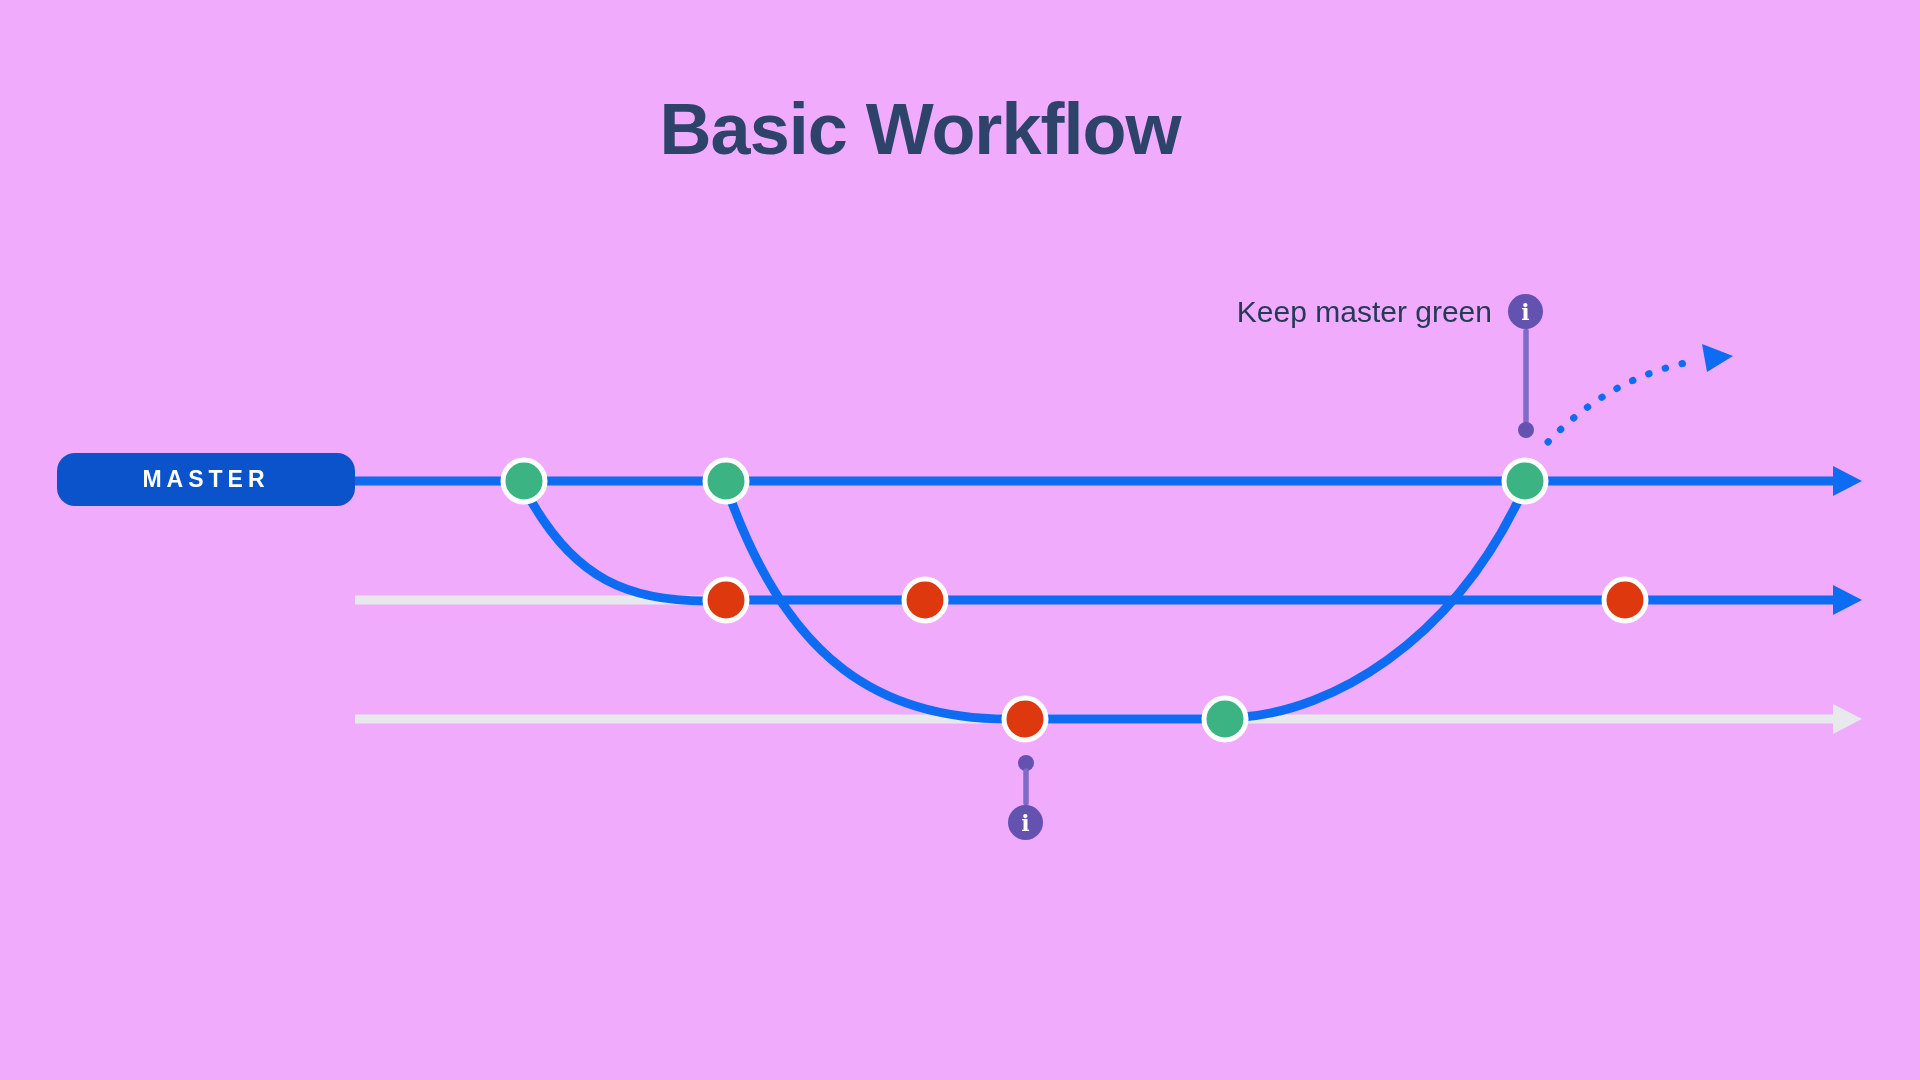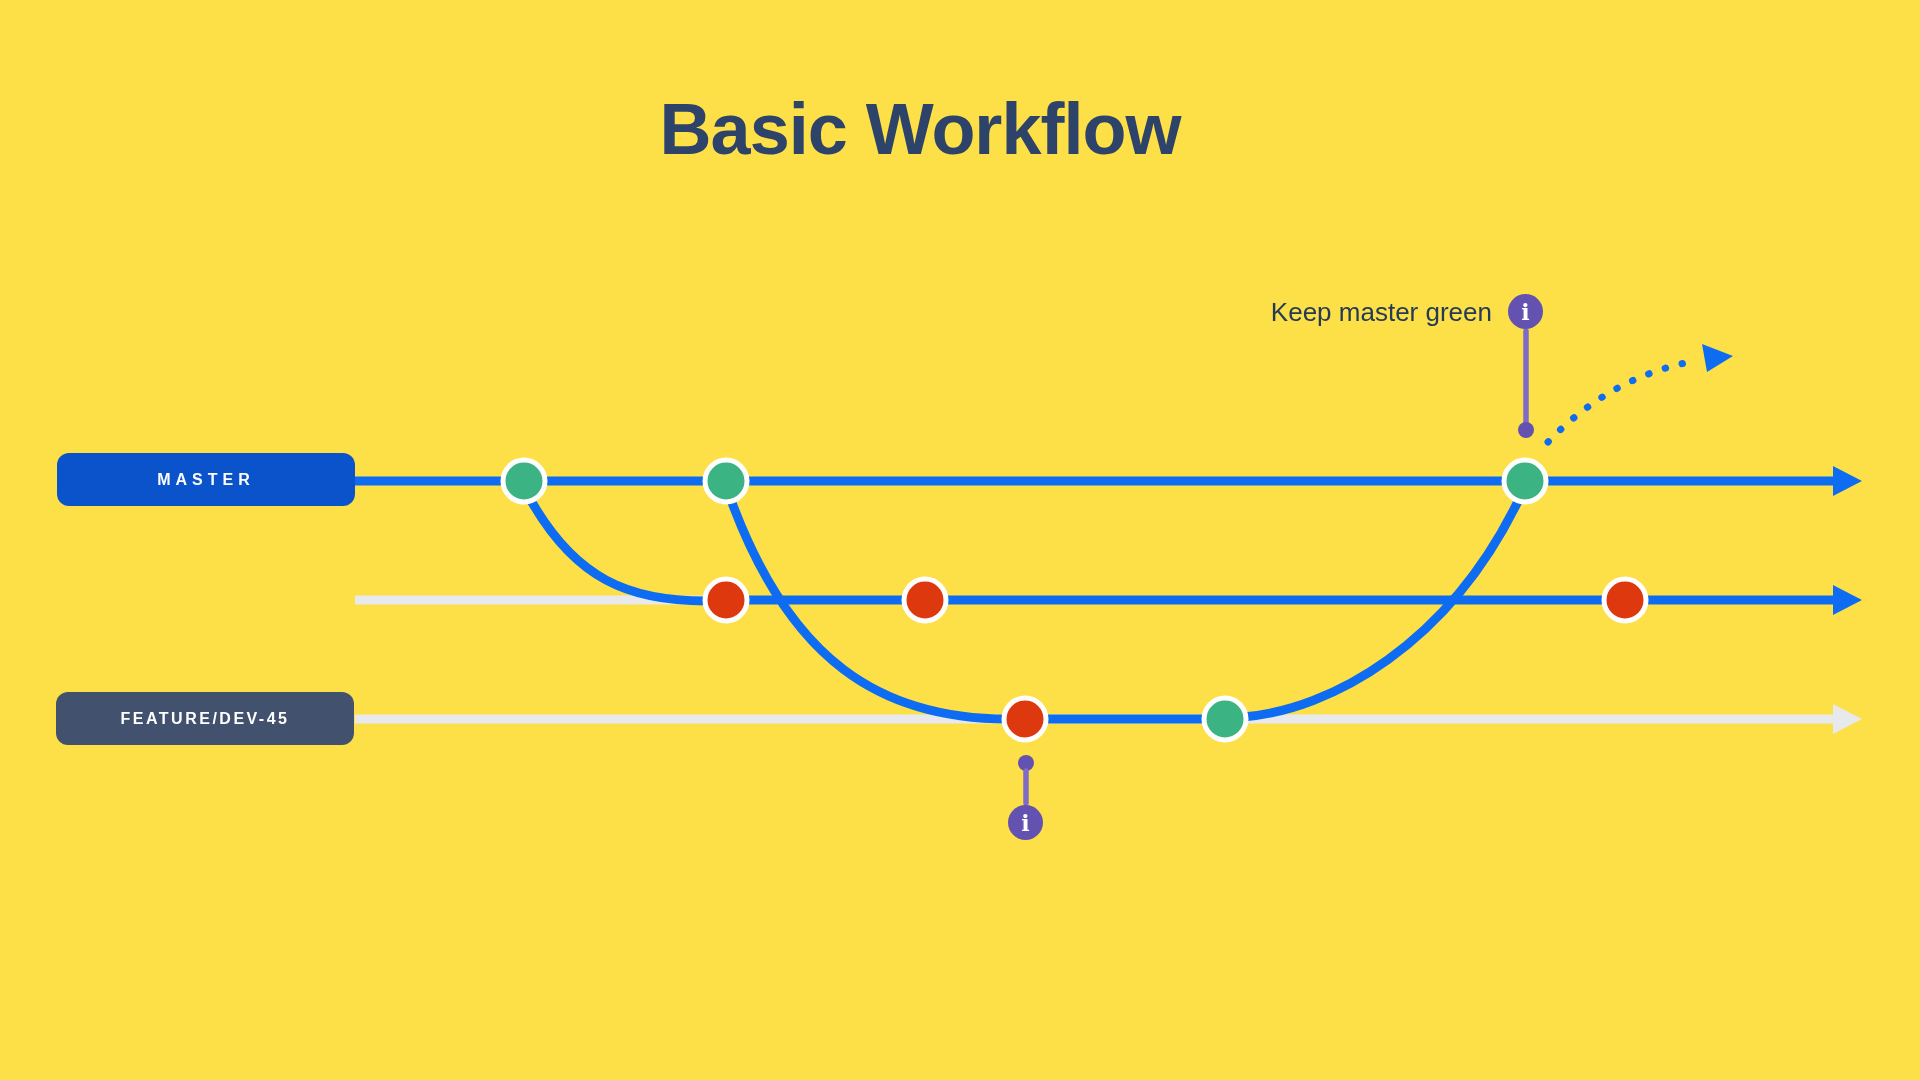--- a/index.html
+++ b/index.html
@@ -3,21 +3,21 @@
 <meta charset="utf-8">
 <style>
   html, body {
     margin: 0; padding: 0;
     background: #ffffff;
     font-family: "Liberation Sans", sans-serif;
   }
   .stage {
     position: relative;
     width: 1920px; height: 1080px;
-    background: #fde047;
+    background: #f0abfc;
     overflow: hidden;
   }
   .page-title {
     position: absolute;
     left: 920px; top: 88px;
     transform: translateX(-50%);
     margin: 0;
     font-size: 72px;
     font-weight: 700;
     letter-spacing: -1px;
@@ -38,38 +38,38 @@
                  stroke-linecap: round; stroke-dasharray: 0.5 17; }
   .connector-line { stroke: var(--purple-line); stroke-width: 5.5; stroke-linecap: round; }
   .connector-dot  { fill: var(--purple); }
   .commit { stroke: #ffffff; stroke-width: 5; }
   .commit.green { fill: var(--green); }
   .commit.red   { fill: var(--red); }
 
   .badge {
     position: absolute;
     width: 298px; height: 53px;
-    border-radius: 12px;
+    border-radius: 18px;
     display: flex; align-items: center; justify-content: center;
     color: #ffffff;
-    font-size: 16px;
+    font-size: 23px;
     font-weight: 700;
     letter-spacing: 2.5px;
     white-space: nowrap;
   }
   .badge.blue  { background: var(--badge-blue); }
   .badge.slate { background: var(--badge-gray); }
   .badge.wide-spacing { letter-spacing: 5px; }
   .badge-master  { left: 57px; top: 453px; }
   .badge-dev30   { left: 56px; top: 573px; }
   .badge-dev45   { left: 56px; top: 692px; }
 
   .anno-label {
     position: absolute;
-    font-size: 26px;
+    font-size: 30px;
     line-height: 34px;
     color: var(--text-navy);
     white-space: nowrap;
   }
   .anno-label.keep-master { top: 295px; right: 428px; }
   .anno-label.experiment  { top: 806px; left: 1058px; }
 
   .info-icon {
     position: absolute;
     width: 35px; height: 35px;
@@ -124,23 +124,20 @@
         <circle cx="925" cy="600" r="21" class="commit red"></circle>
         <circle cx="1625" cy="600" r="21" class="commit red"></circle>
         <circle cx="1025" cy="719" r="21" class="commit red"></circle>
         <circle cx="1225" cy="719" r="21" class="commit green"></circle>
       </g>
   </svg>
 
   <div class="badge blue wide-spacing badge-master">
     <span>MASTER</span>
   </div>
-  <div class="badge slate badge-dev45">
-    <span>FEATURE/DEV-45</span>
-  </div>
 
   <div class="anno-label keep-master">Keep master green</div>
   <div class="info-icon top">
     <span>i</span>
   </div>
 
   <div class="info-icon bottom">
     <span>i</span>
   </div>
 

